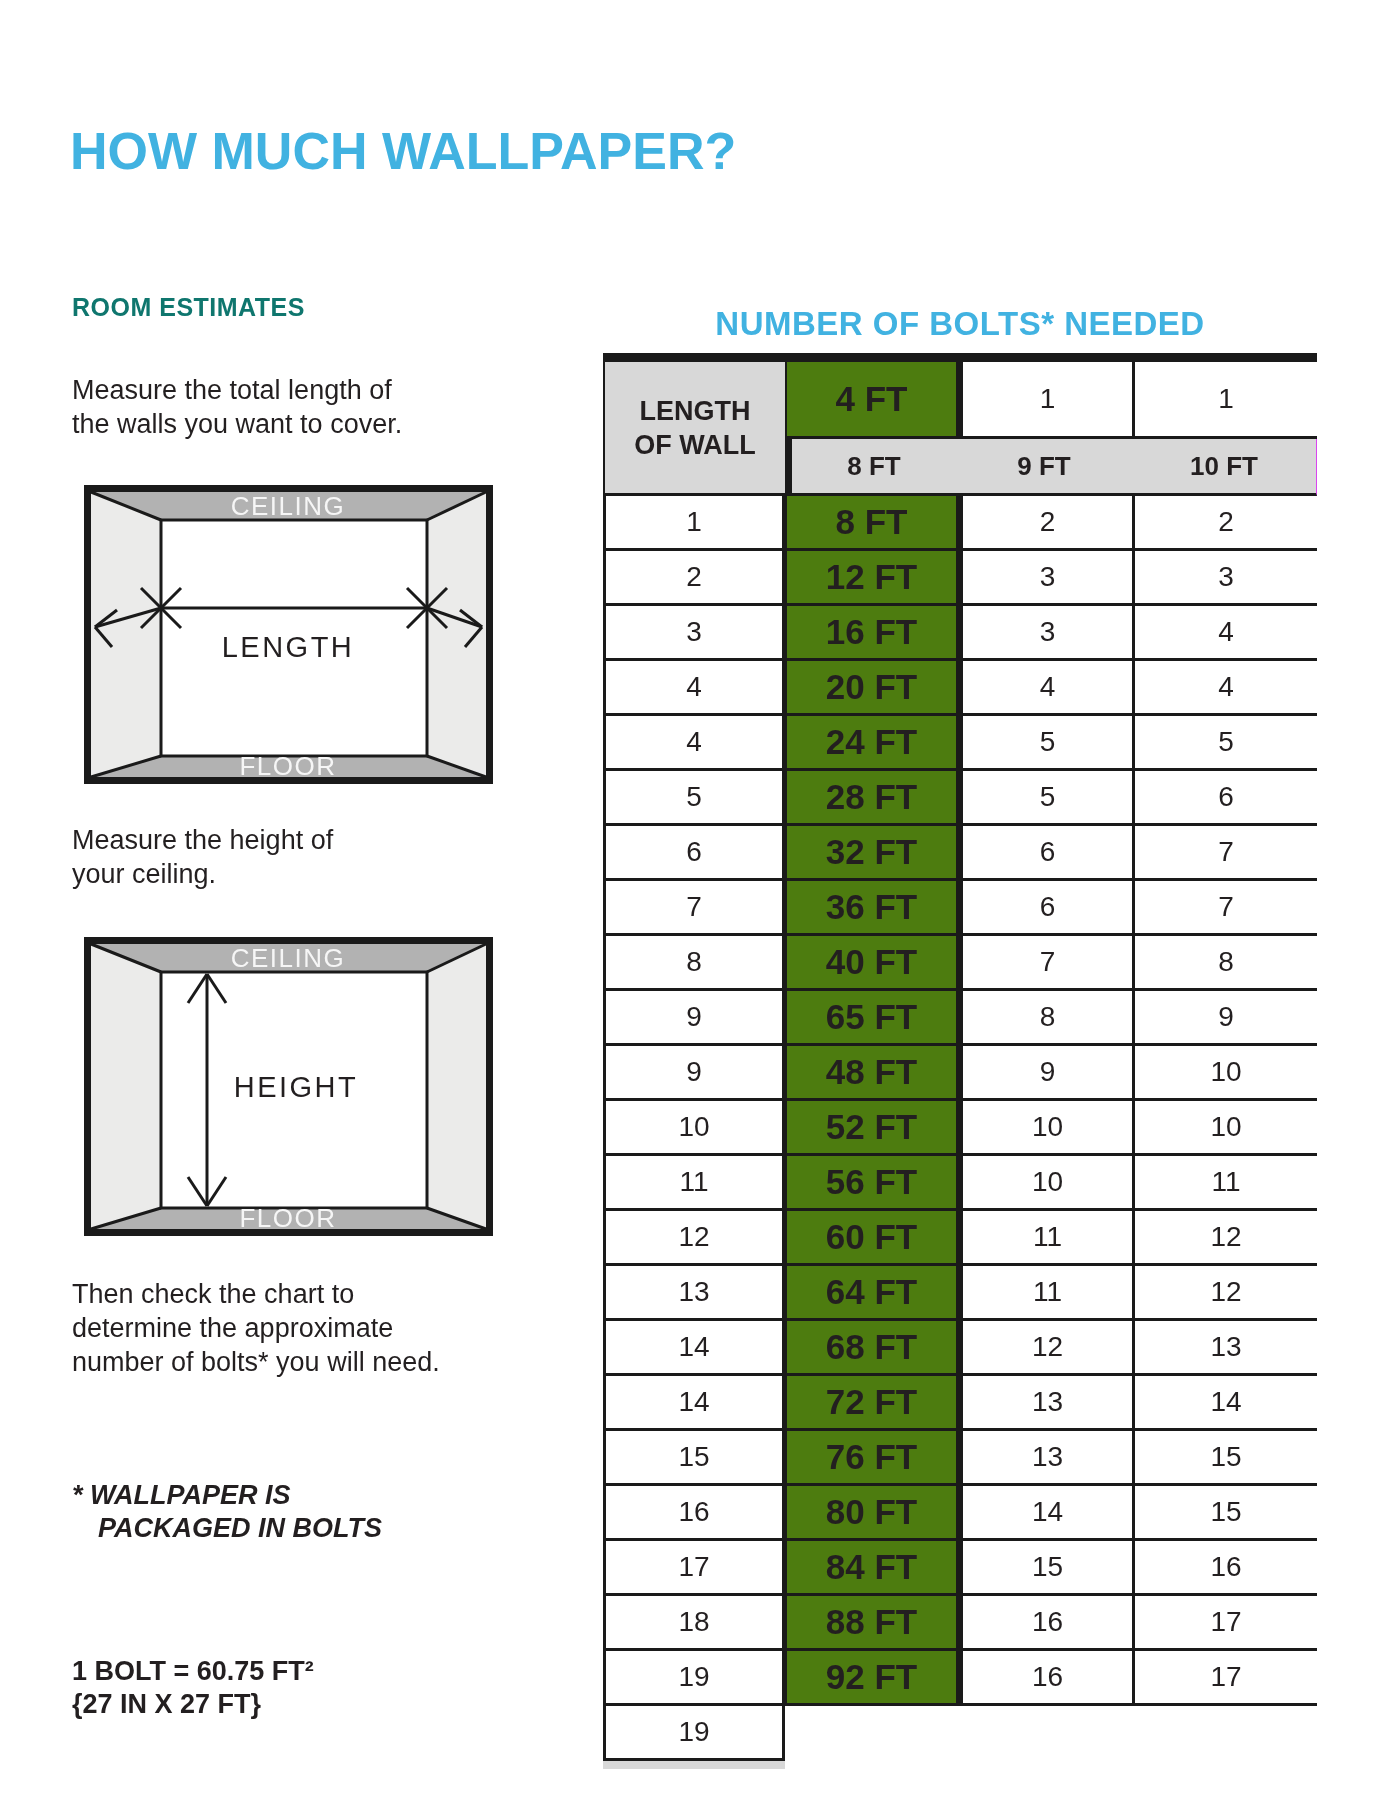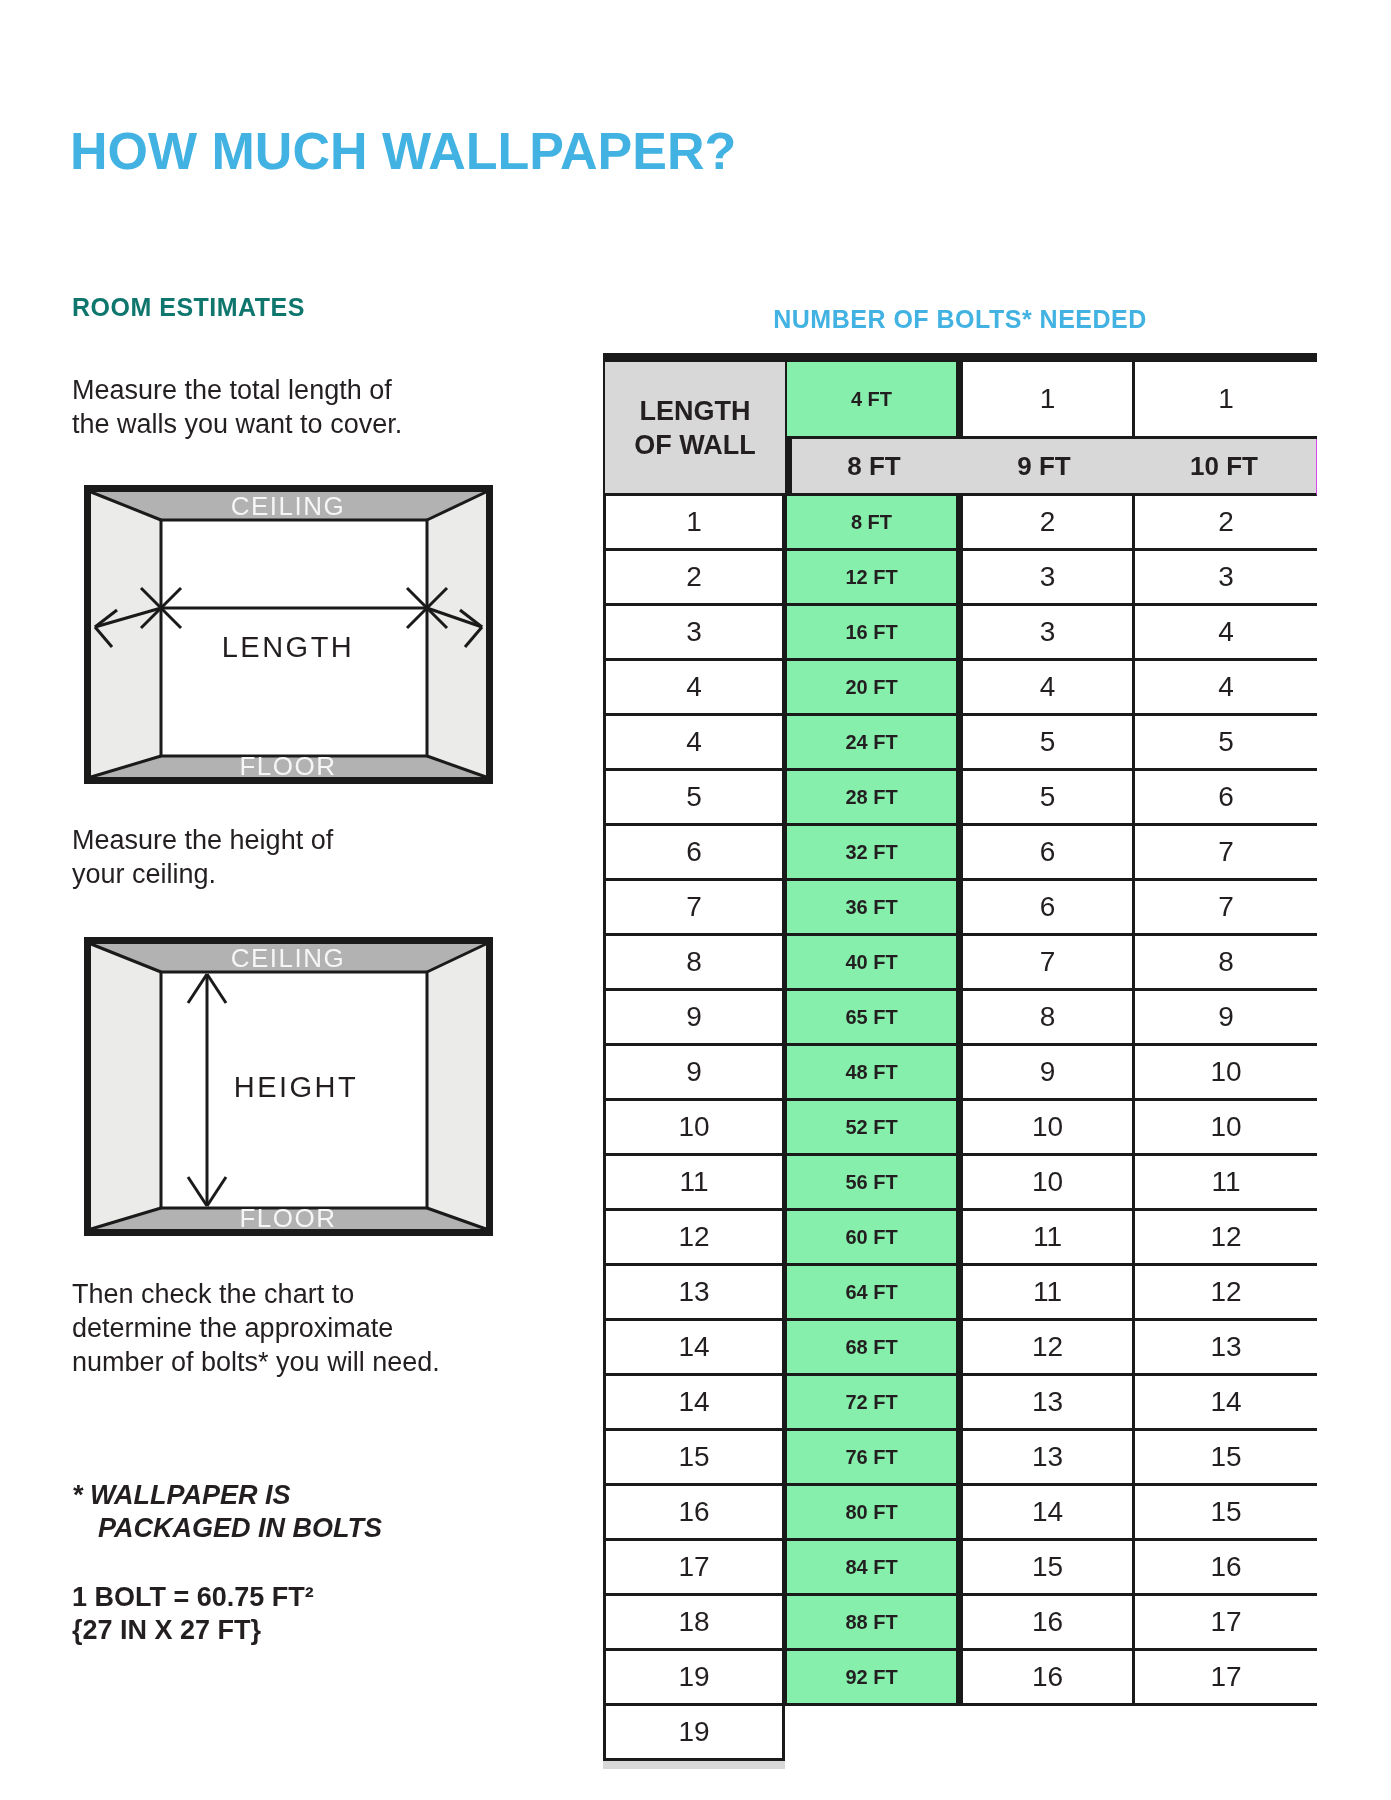--- a/index.html
+++ b/index.html
@@ -31,59 +31,59 @@
   #step1{top:326px;}
   #step2{top:776px;}
   #step3{top:1230px;}
   #footnote{
     left:72px;top:1432px;
     font-size:27px;line-height:33px;font-weight:bold;
     white-space:pre-line;
     padding-left:26px;text-indent:-26px;font-style:italic;
   }
   #bolt-info{
-    left:72px;top:1534px;
+    left:72px;top:1608px;
     font-size:27px;line-height:33px;font-weight:bold;
     white-space:pre-line;
   }
   .diagram{display:block;}
   #diagram-length{left:84px;top:438px;}
   #diagram-height{left:84px;top:890px;}
   .diagram text{
     font-family:"Liberation Sans", sans-serif;
   }
   .diag-band-label{fill:#F6F6F6;font-size:26px;letter-spacing:1.5px;}
   .diag-dim-label{fill:#231F20;font-size:29px;letter-spacing:2.5px;}
 
   #bolts-heading{
     left:603px;top:258px;width:714px;
     text-align:center;
-    font-size:25px;font-weight:bold;color:#41B2E1;
+    font-size:33px;font-weight:bold;color:#41B2E1;
     letter-spacing:0.5px;
   }
   #bolts-table{
     left:603px;top:306px;width:714px;
     border-top:9px solid #1A1A1A;
   }
   #bolts-table-grid{
     display:grid;
     grid-template-columns:182px 171px 176px 185px;
     grid-template-rows:77px 57px;
     grid-auto-rows:55px;
   }
   .cell{
     box-sizing:border-box;
     display:flex;align-items:center;justify-content:center;
     text-align:center;
   }
   .lbl{
-    background:#86efac;
+    background:#4d7c0f;
     border-left:2px solid #1A1A1A;
     border-bottom:3px solid #1A1A1A;
-    font-size:20px;font-weight:bold;
+    font-size:35px;font-weight:bold;
   }
   .val{
     background:#ffffff;
     border-bottom:3px solid #1A1A1A;
     font-size:28px;
   }
   .val.v0{border-left:7px solid #1A1A1A;}
   .val.v1,.val.v2{border-left:3px solid #1A1A1A;}
   .val.v2{border-right:3px solid #1A1A1A;}
   #row-axis-cell{

